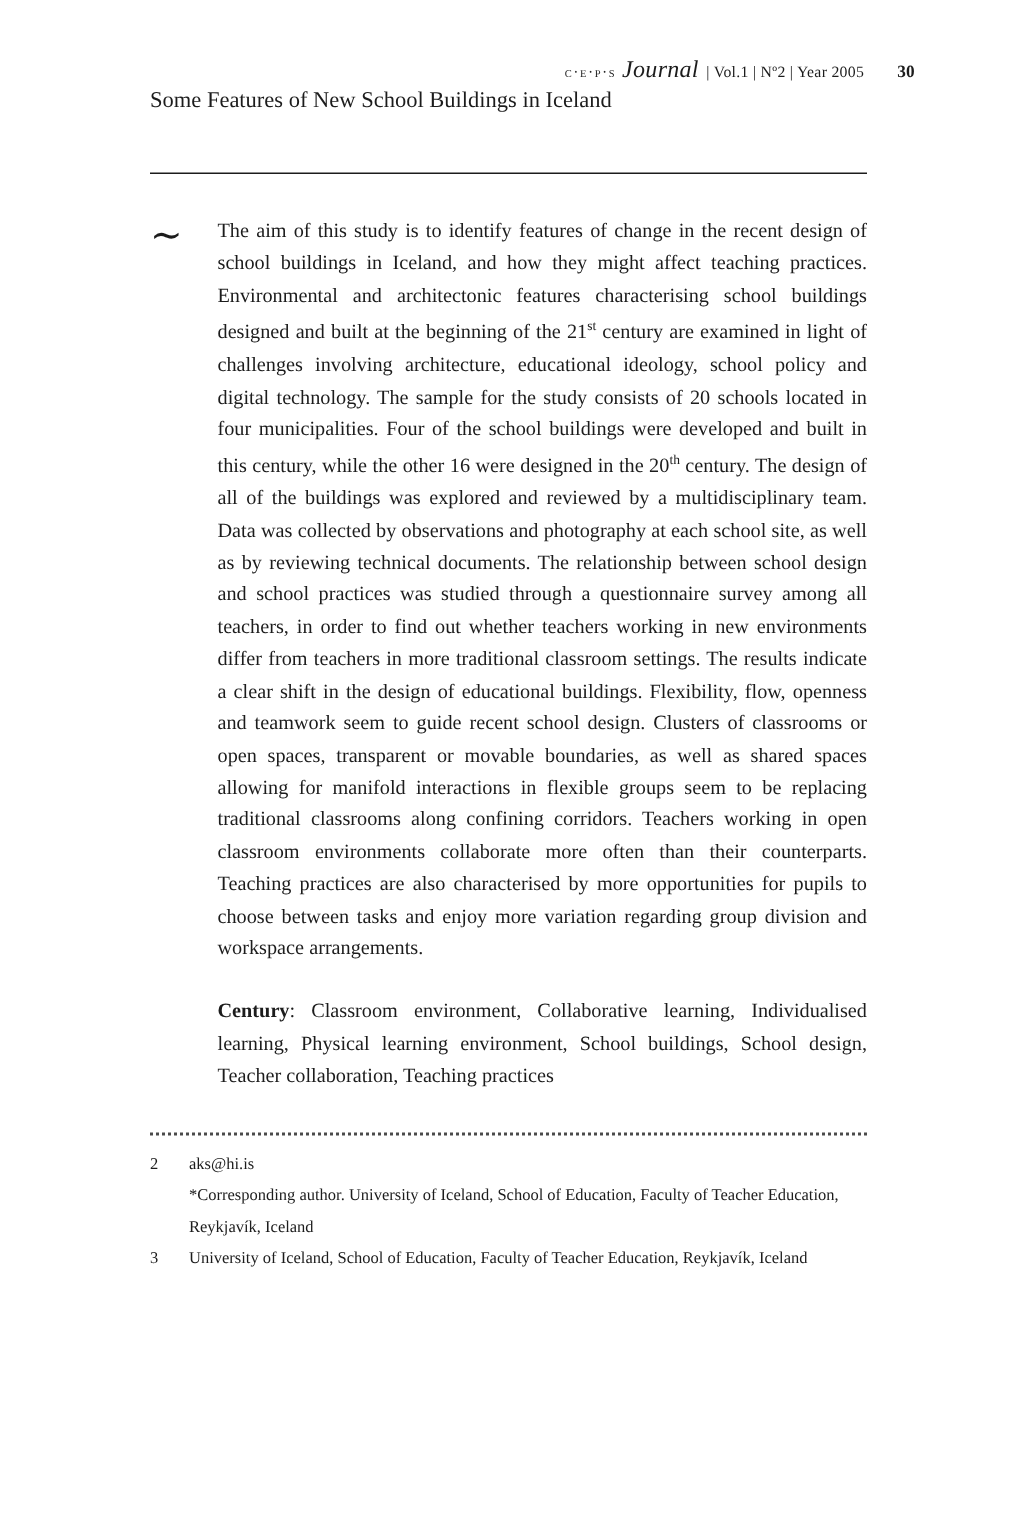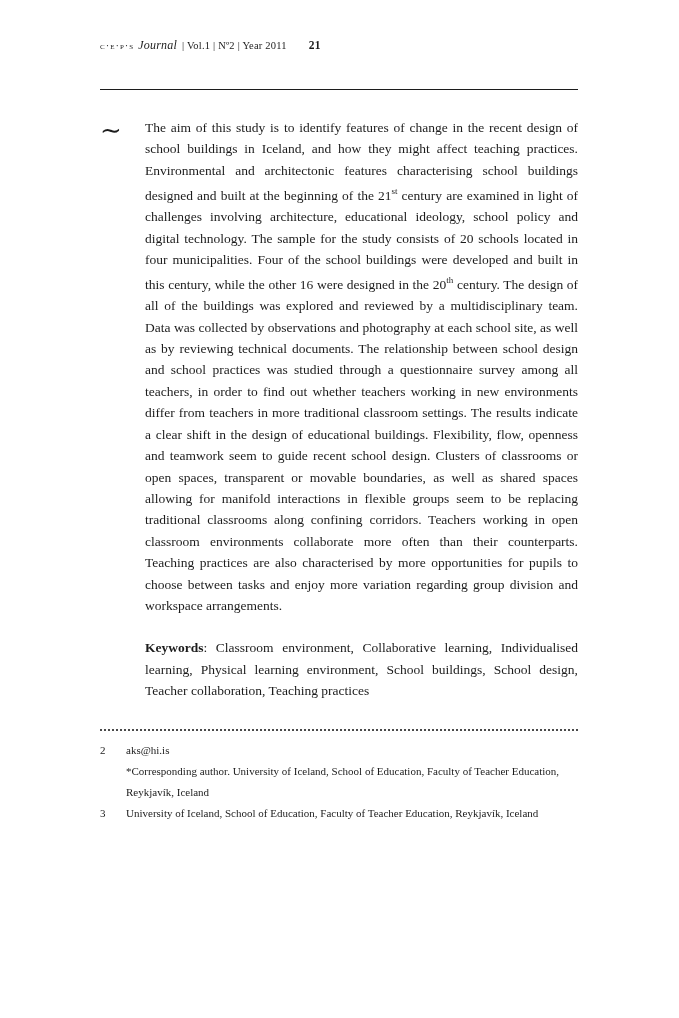--- a/index.html
+++ b/index.html
@@ -14,27 +14,28 @@
   .page {
     position: relative;
     width: 679px;
     height: 1018px;
     padding: 38px 69px 0 100px;
     background: #ffffff;
   }
   
   .running-head {
     display: flex;
+    justify-content: flex-end;
     align-items: baseline;
     width: 510px;
     font-size: 10.5px;
     letter-spacing: 0.2px;
   }
   .jname { font-variant: small-caps; letter-spacing: 1px; }
-  .jword { font-style: italic; margin-left: 4px; font-size: 12px; }
+  .jword { font-style: italic; margin-left: 4px; font-size: 16px; }
   .jinfo { margin-left: 5px; }
   .pagenum { font-weight: bold; margin-left: 22px; font-size: 11.5px; }
 
   
   .title {
     margin-top: 62px;
     font-size: 18.5px;
     font-weight: normal;
     line-height: 24px;
     width: 478px;
@@ -112,33 +113,34 @@
   .fn-text { flex: 1; }
 </style>
 </head>
 <body>
 
 <div class="page">
 
   <header class="running-head">
     <span class="jname">c·e·p·s</span>
     <span class="jword">Journal</span>
-    <span class="jinfo">| Vol.1 | Nº2 | Year 2011</span>
-    <span class="pagenum">21</span>
+    <span class="jinfo">| Vol.1 | Nº2 | Year 2005</span>
+    <span class="pagenum">30</span>
   </header>
 
+  <h2 class="subtitle">Some Features of New School Buildings in Iceland</h2>
 
   <hr class="rule">
 
 
   <div class="abstract">
     <div class="ornament">∼</div>
     <div class="abstract-body">
       <p class="abstract-text"><span>The aim of this study is to identify features of change in the recent design of school buildings in Iceland, and how they might affect teaching practices. Environmental and architectonic features characterising school buildings designed and built at the beginning of the 21</span><sup>st</sup><span> century are examined in light of challenges involving architecture, educational ideology, school policy and digital technology. The sample for the study consists of 20 schools located in four municipalities. Four of the school buildings were developed and built in this century, while the other 16 were designed in the 20</span><sup>th</sup><span> century. The design of all of the buildings was explored and reviewed by a multidisciplinary team. Data was collected by observations and photography at each school site, as well as by reviewing technical documents. The relationship between school design and school practices was studied through a questionnaire survey among all teachers, in order to find out whether teachers working in new environments differ from teachers in more traditional classroom settings. The results indicate a clear shift in the design of educational buildings. Flexibility, flow, openness and teamwork seem to guide recent school design. Clusters of classrooms or open spaces, transparent or movable boundaries, as well as shared spaces allowing for manifold interactions in flexible groups seem to be replacing traditional classrooms along confining corridors. Teachers working in open classroom environments collaborate more often than their counterparts. Teaching practices are also characterised by more opportunities for pupils to choose between tasks and enjoy more variation regarding group division and workspace arrangements.</span></p>
-      <p class="keywords"><strong>Keywords</strong><span>: Classroom environment, Collaborative learning, Individualised learning, Physical learning environment, School buildings, School design, Teacher collaboration, Teaching practices</span></p>
+      <p class="keywords"><strong>Century</strong><span>: Classroom environment, Collaborative learning, Individualised learning, Physical learning environment, School buildings, School design, Teacher collaboration, Teaching practices</span></p>
     </div>
   </div>
 
   <div class="dotted-rule"></div>
 
   <div class="footnotes">
     <div class="footnote">
       <span class="fn-num">2</span>
       <div class="fn-text">
         <div>aks@hi.is</div>

